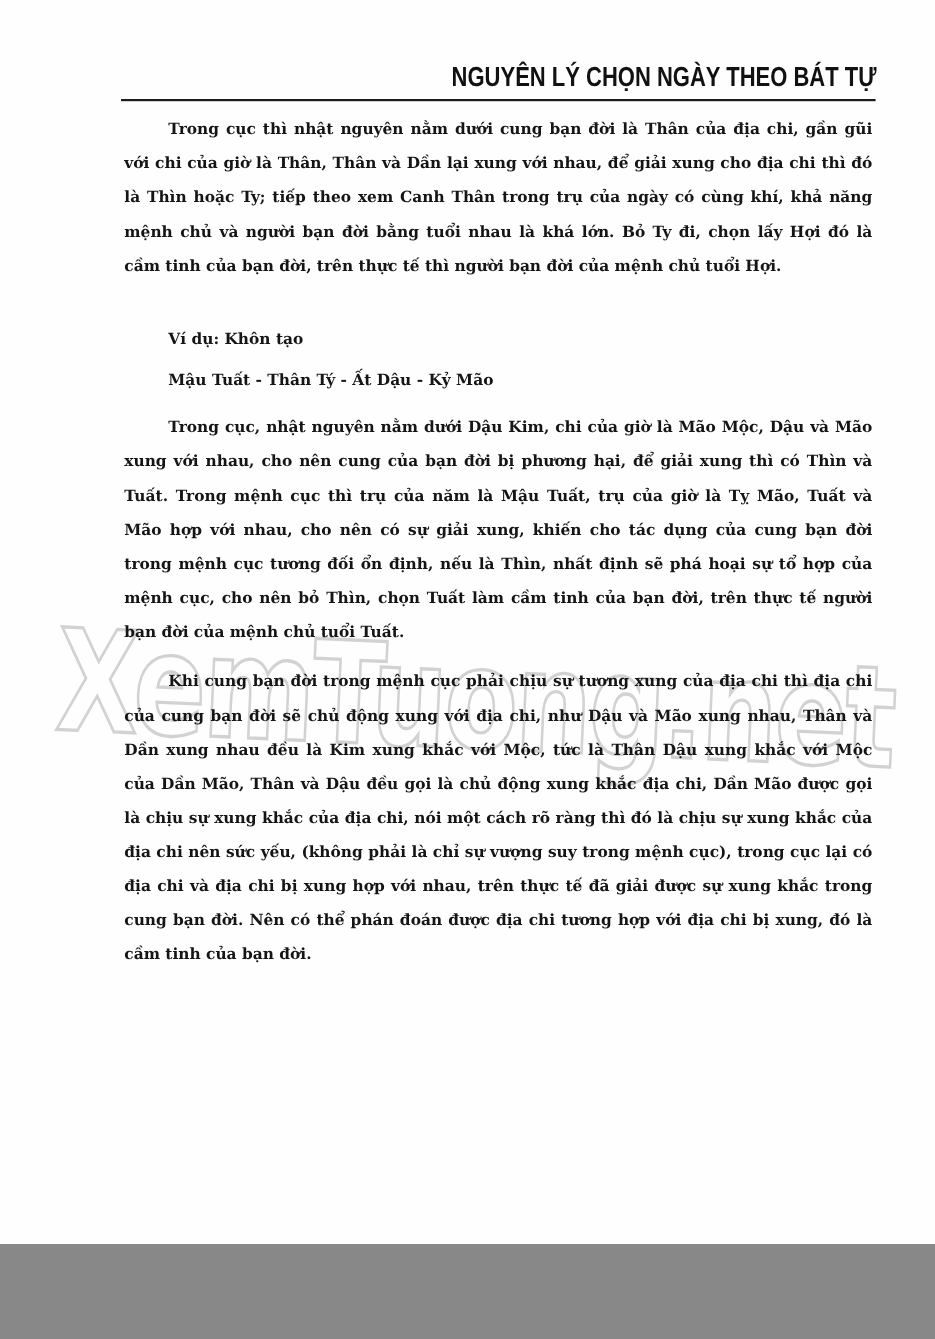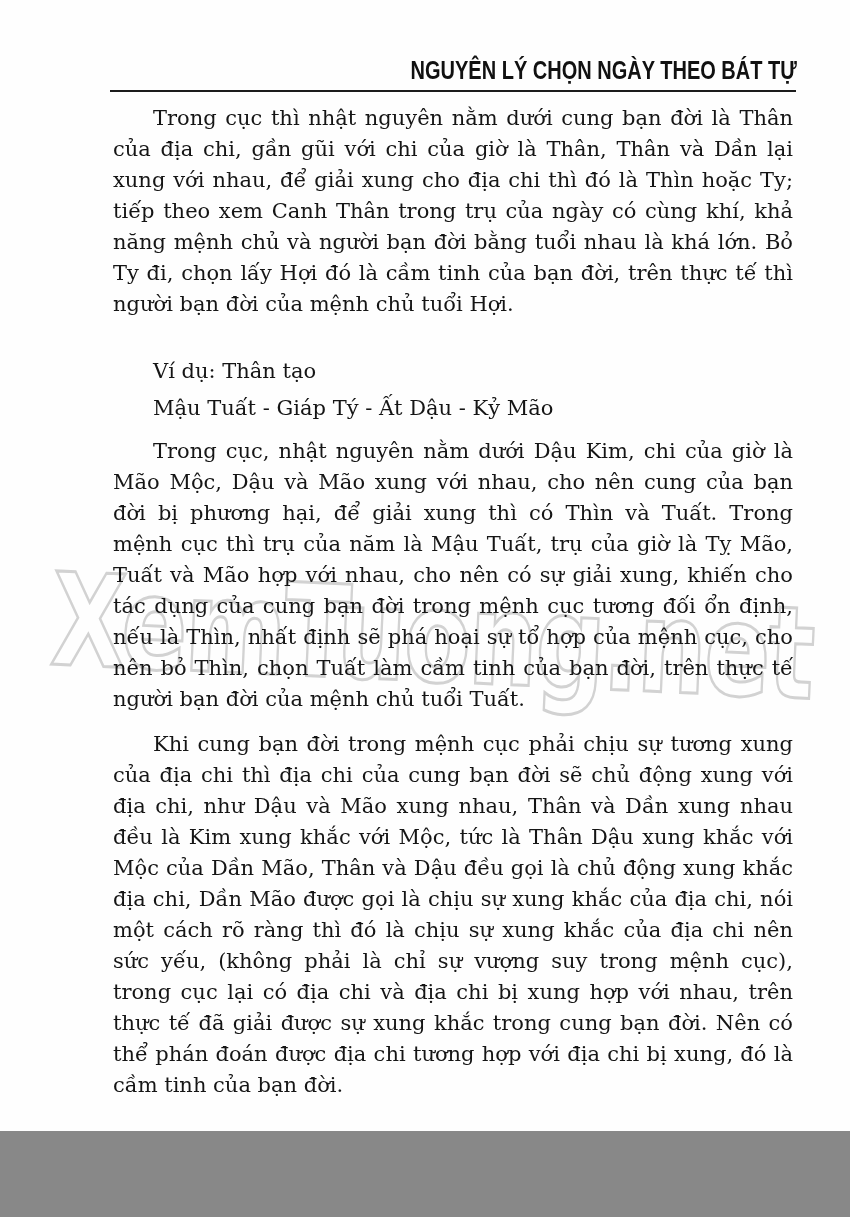--- a/index.html
+++ b/index.html
@@ -34,24 +34,25 @@
     width: 686px;
     height: 2px;
     background: #1c1c1c;
     z-index: 2;
   }
   .body-text {
     position: absolute;
     left: 113px;
     top: 103px;
     width: 680px;
-    font-size: 21px;
+    font-size: 14px;
     line-height: 31px;
     text-align: justify;
     z-index: 1;
+    font-weight: bold;
   }
   .body-text p { margin: 0; text-indent: 40px; }
   .example-label  { margin-top: 36px !important; }
   .example-pillars{ margin-top: 6px  !important; }
   .para-2 { margin-top: 12px !important; }
   .para-3 { margin-top: 14px !important; }
   .watermark {
     position: absolute;
     left: 55px;
     top: 545px;
@@ -101,22 +102,22 @@
 <div class="page">
 
   <div class="running-header">NGUYÊN LÝ CHỌN NGÀY THEO BÁT TỰ</div>
 
   <div class="header-rule"></div>
 
   <div class="watermark">XemTuong.net</div>
 
   <div class="body-text">
     <p class="para-1">Trong cục thì nhật nguyên nằm dưới cung bạn đời là Thân của địa chi, gần gũi với chi của giờ là Thân, Thân và Dần lại xung với nhau, để giải xung cho địa chi thì đó là Thìn hoặc Ty; tiếp theo xem Canh Thân trong trụ của ngày có cùng khí, khả năng mệnh chủ và người bạn đời bằng tuổi nhau là khá lớn. Bỏ Ty đi, chọn lấy Hợi đó là cầm tinh của bạn đời, trên thực tế thì người bạn đời của mệnh chủ tuổi Hợi.</p>
-    <p class="example-label">Ví dụ: Thân tạo</p>
-    <p class="example-pillars">Mậu Tuất - Giáp Tý - Ất Dậu - Kỷ Mão</p>
+    <p class="example-label">Ví dụ: Khôn tạo</p>
+    <p class="example-pillars">Mậu Tuất - Thân Tý - Ất Dậu - Kỷ Mão</p>
     <p class="para-2">Trong cục, nhật nguyên nằm dưới Dậu Kim, chi của giờ là Mão Mộc, Dậu và Mão xung với nhau, cho nên cung của bạn đời bị phương hại, để giải xung thì có Thìn và Tuất. Trong mệnh cục thì trụ của năm là Mậu Tuất, trụ của giờ là Tỵ Mão, Tuất và Mão hợp với nhau, cho nên có sự giải xung, khiến cho tác dụng của cung bạn đời trong mệnh cục tương đối ổn định, nếu là Thìn, nhất định sẽ phá hoại sự tổ hợp của mệnh cục, cho nên bỏ Thìn, chọn Tuất làm cầm tinh của bạn đời, trên thực tế người bạn đời của mệnh chủ tuổi Tuất.</p>
     <p class="para-3">Khi cung bạn đời trong mệnh cục phải chịu sự tương xung của địa chi thì địa chi của cung bạn đời sẽ chủ động xung với địa chi, như Dậu và Mão xung nhau, Thân và Dần xung nhau đều là Kim xung khắc với Mộc, tức là Thân Dậu xung khắc với Mộc của Dần Mão, Thân và Dậu đều gọi là chủ động xung khắc địa chi, Dần Mão được gọi là chịu sự xung khắc của địa chi, nói một cách rõ ràng thì đó là chịu sự xung khắc của địa chi nên sức yếu, (không phải là chỉ sự vượng suy trong mệnh cục), trong cục lại có địa chi và địa chi bị xung hợp với nhau, trên thực tế đã giải được sự xung khắc trong cung bạn đời. Nên có thể phán đoán được địa chi tương hợp với địa chi bị xung, đó là cầm tinh của bạn đời.</p>
   </div>
 
   <div class="footer">
     <span class="footer-inner"><span>Qúy vị hãy vào trang chủ </span><span>XemTuong.net</span><span> để xem thêm nhiều mục hay khác</span></span>
   </div>
 
   <div class="page-number">57</div>
 

